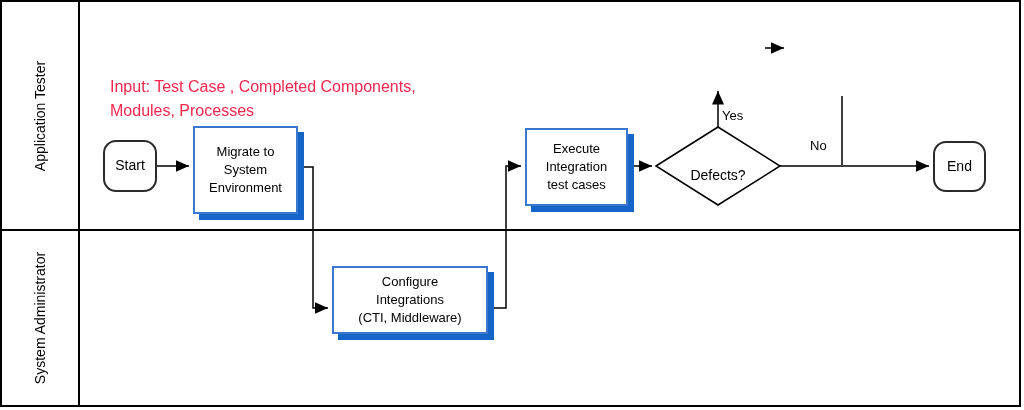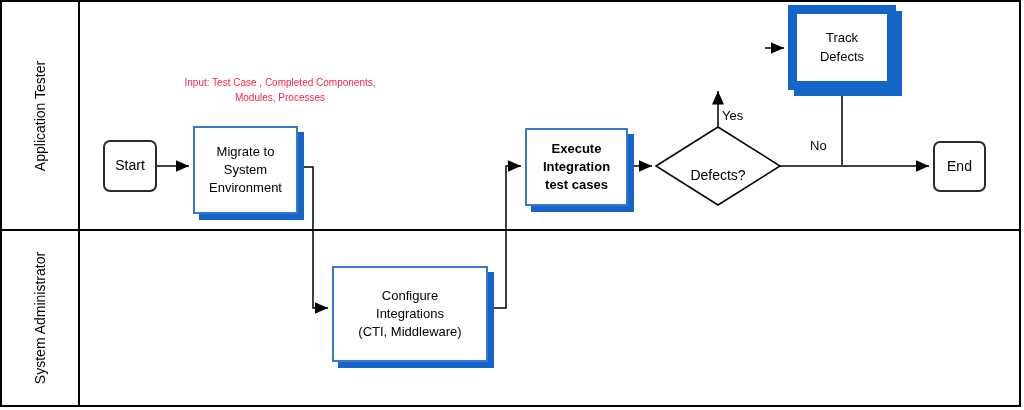--- a/index.html
+++ b/index.html
@@ -17,38 +17,38 @@
   .lane { position:absolute; left:2px; width:76px; }
   .lane span {
     position:absolute; left:50%; top:50%;
     transform:translate(-50%,-50%) rotate(-90deg);
     white-space:nowrap; font-size:14px; color:#000;
   }
   .lane-1 { top:2px; height:227px; }
   .lane-2 { top:231px; height:174px; }
   .annotation {
     position:absolute; left:110px; top:75px; width:340px;
-    text-align:center; font-size:10px; line-height:15px;
+    text-align:left; font-size:16px; line-height:24px;
     color:var(--annotation,#f4264e); white-space:pre-line;
   }
   .node {
     position:absolute; box-sizing:border-box; background:#fff;
     display:flex; align-items:center; justify-content:center;
     text-align:center; font-size:13px; line-height:1.4;
     white-space:pre-line; color:#000;
   }
   .process {
     border:2px solid var(--box-border,#3a77cf);
     box-shadow:6px 6px 0 var(--box-shadow,#1565c8);
   }
   .emphasized {
     border:9px solid var(--box-shadow,#1565c8);
     box-shadow:6px 6px 0 var(--box-shadow,#1565c8);
   }
-  .terminator { border:2px solid #2a2a2a; border-radius:7px; font-size:14px; }
+  .terminator { border:2px solid #2a2a2a; border-radius:13px; font-size:14px; }
   .diamond-label {
     position:absolute; left:656px; top:136px; width:124px; height:77px;
     display:flex; align-items:center; justify-content:center;
     font-size:14px; background:transparent;
   }
   .edge-label { position:absolute; font-size:13px; color:#000000; }
   .yes-label { left:722px; top:108px; }
   .no-label  { left:770px; top:138px;margin-left:40px; }
   svg.connectors { position:absolute; left:0; top:0; }
 </style>
@@ -89,32 +89,30 @@
       <polygon points="656,166 718,127 780,166 718,205" fill="#fff" stroke="#000" stroke-width="1.5"></polygon>
     </g>
   </svg>
 
   <div class="node terminator" style="left:103px; top:140px; width:54px; height:52px;">Start</div>
 
   <div class="node process" style="left:193px; top:126px; width:105px; height:88px;">Migrate to
 System
 Environment</div>
 
-  <div class="node process" style="left:332px; top:266px; width:156px; height:96px;">Configure
+  <div class="node process" style="left:332px; top:266px; width:156px; height:68px;">Configure
 Integrations
 (CTI, Middleware)</div>
 
-  <div class="node process" style="left:525px; top:128px; width:103px; height:78px;font-weight:bold;">Execute
+  <div class="node process" style="left:525px; top:128px; width:103px; height:78px;">Execute
 Integration
 test cases</div>
 
   <div class="diamond-label">Defects?</div>
 
   <div class="edge-label yes-label">Yes</div>
   <div class="edge-label no-label">No</div>
 
 
-  <div class="node emphasized" style="left:788px; top:5px; width:108px; height:85px;">Track
-Defects</div>
 
   <div class="node terminator" style="left:933px; top:141px; width:53px; height:51px;text-align:right;">End</div>
 
 </div>
 
 </body></html>

